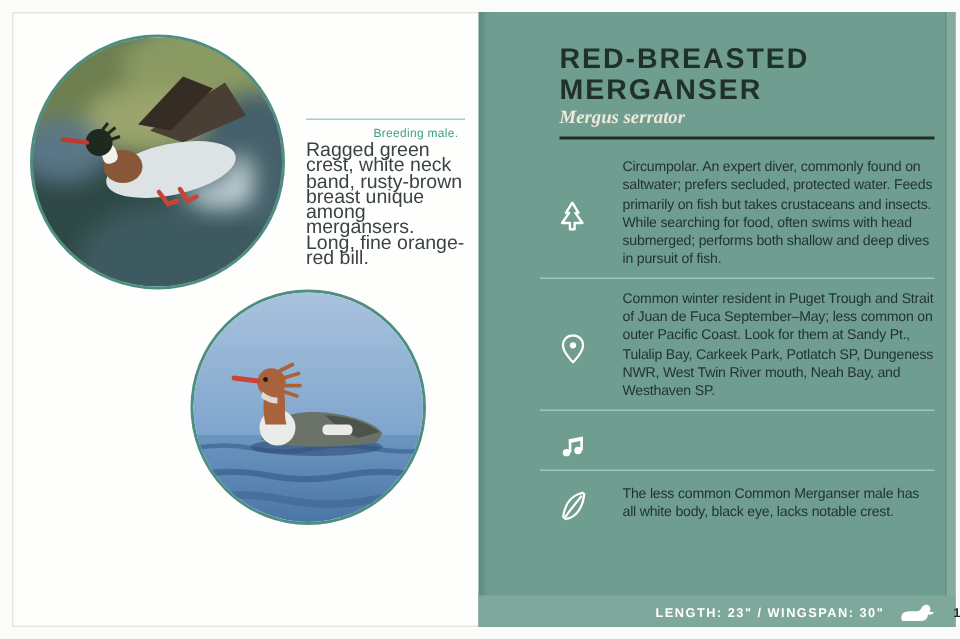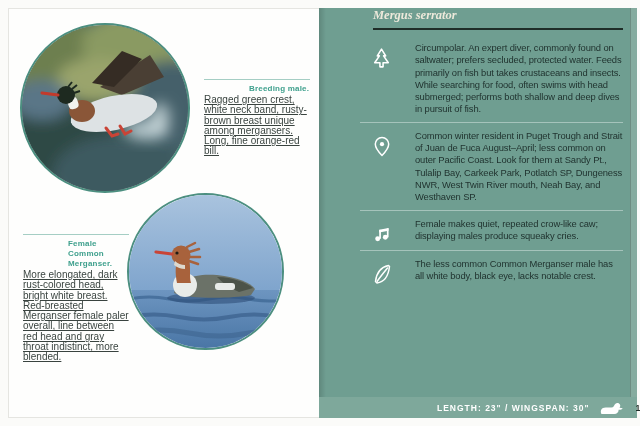--- a/index.html
+++ b/index.html
@@ -10,39 +10,39 @@
   .left-page{position:absolute;left:8px;top:8px;width:311px;height:410px;background:#fefefd;
              border:1px solid #e5e5e1;border-right:none;box-sizing:border-box;}
   .photo-circle{position:absolute;border-radius:50%;overflow:hidden;border:2px solid #4c8f80;box-sizing:border-box;}
   .photo-circle svg{display:block;}
   .circle-1{left:11px;top:14px;width:170px;height:170px;}
   .circle-2{left:118px;top:184px;width:157px;height:157px;}
 
   .caption{position:absolute;border-top:1px solid #a5cec4;padding-top:4px;}
   .caption-1{left:195px;top:70px;width:106px;}
   .caption-2{left:14px;top:225px;width:106px;}
-  .caption-title{font-size:8px;font-weight:bold;color:#3fa08d;letter-spacing:.2px;line-height:10px;padding-left:45px;}
-  .caption-body{font-size:10px;color:#39433f;line-height:10.3px;margin-top:1px;text-decoration:underline;}
+  .caption-title{font-size:8px;font-weight:normal;color:#3fa08d;letter-spacing:.2px;line-height:10px;padding-left:45px;}
+  .caption-body{font-size:13px;color:#39433f;line-height:10.3px;margin-top:1px;}
 
   
   .right-page{position:absolute;left:319px;top:8px;width:318px;height:410px;background:#6f9e91;box-sizing:border-box;}
   .right-page::before{content:'';position:absolute;left:0;top:0;bottom:0;width:7px;
              background:linear-gradient(90deg,rgba(0,0,0,.14),rgba(0,0,0,0));}
   .page-edge{position:absolute;right:0;top:0;bottom:0;width:6px;background:#85ab9e;
              border-left:1px solid rgba(0,0,0,.18);}
   .rp-inner{position:absolute;left:54px;width:250px;top:0;}
 
   .bird-title{margin-top:22px;font-size:19px;font-weight:800;letter-spacing:1.3px;line-height:20.5px;color:#20302b;}
   .sci-name{margin-top:0;font-family:"Liberation Serif",serif;font-style:italic;font-weight:bold;
             font-size:12.5px;color:#ede9db;}
   .title-rule{margin-top:5px;height:2px;background:#1f2d28;}
   .intro{margin-top:7px;font-size:9.4px;letter-spacing:-.1px;line-height:12.4px;color:#213430;}
 
   .sections{margin-top:5px;margin-left:-13px;}
-  .section-row{display:flex;align-items:flex-start;padding:6px 0;}
+  .section-row{display:flex;align-items:center;padding:6px 0;}
   .section-row + .section-row{border-top:1px solid rgba(255,255,255,.38);}
   .icon-col{width:43px;display:flex;justify-content:center;align-items:flex-start;padding-top:6px;}
   .vert-rule{width:1px;background:rgba(255,255,255,.38);}
   .text-col{flex:1;padding-left:11px;padding-top:1px;font-size:9.4px;letter-spacing:-.12px;
             line-height:12.3px;color:#213430;}
 
   .footer-bar{position:absolute;left:0;right:0;bottom:0;height:21px;background:#7ea89b;
               display:flex;align-items:center;}
   .measurements{margin-left:118px;font-size:8.5px;font-weight:bold;letter-spacing:1px;color:#ffffff;white-space:nowrap;}
   .duck-wrap{margin-left:8px;display:flex;align-items:center;}
@@ -132,30 +132,27 @@
         <path d="M48 88 C46 78 46 68 50 62 L60 64 C62 72 60 82 62 88 Z" fill="#a8623c"></path>
         <circle cx="52" cy="60" r="9.5" fill="#a8623c"></circle>
         <path d="M58 52 l8 -4 M60 57 l10 -3 M61 62 l10 0 M60 66 l9 3" stroke="#a8623c" stroke-width="2.5" fill="none" stroke-linecap="round"></path>
         <path d="M46 66 q4 4 10 4 l0 4 q-6 0 -11 -4 Z" fill="#ddd9cf"></path>
         <circle cx="48" cy="58" r="1.6" fill="#201b14"></circle>
 
         <path d="M43 59 L27 57" stroke="#c94436" stroke-width="3.2" stroke-linecap="round"></path>
       </svg>
     </div>
 
-    <div class="caption caption-2">
-      <div class="caption-title">Female Common Merganser.</div>
-      <div class="caption-body">More elongated, dark rust-colored head, bright white breast. Red-breasted Merganser female paler overall, line between red head and gray throat indistinct, more blended.</div>
-    </div>
   </div>
 
   <div class="right-page">
     <div class="page-edge"></div>
 
     <div class="rp-inner">
+      <div class="bird-title">RED-BREASTED MERGANSER</div>
       <div class="sci-name">Mergus serrator</div>
       <div class="title-rule"></div>
 
       <div class="sections">
 
         <div class="section-row">
           <div class="icon-col">
             <svg width="23" height="23" viewBox="0 0 22 22">
                 <path class="sect-icon" d="M11 2 L15 8.5 H13 L17.5 15 H12.5 V19 H9.5 V15 H4.5 L9 8.5 H7 Z"></path>
               </svg>
@@ -165,37 +162,36 @@
         </div>
 
         <div class="section-row">
           <div class="icon-col">
             <svg width="22" height="23" viewBox="0 0 22 22">
                 <path class="sect-icon" d="M11 2 C7.2 2 4.3 5 4.3 8.6 C4.3 13.3 11 20 11 20 C11 20 17.7 13.3 17.7 8.6 C17.7 5 14.8 2 11 2 Z"></path>
                 <circle cx="11" cy="8.7" r="2.1" fill="#ffffff" stroke="none"></circle>
               </svg>
           </div>
           <div class="vert-rule"></div>
-          <div class="text-col">Common winter resident in Puget Trough and Strait of Juan de Fuca August–April; less common on outer Pacific Coast. Look for them at Sandy Pt., Tulalip Bay, Carkeek Park, Potlatch SP, Dungeness NWR, West Twin River mouth, Neah Bay, and Westhaven SP.</div>
+          <div class="text-col">Common winter resident in Puget Trough and Strait of Juan de Fuca September–May; less common on outer Pacific Coast. Look for them at Sandy Pt., Tulalip Bay, Carkeek Park, Potlatch SP, Dungeness NWR, West Twin River mouth, Neah Bay, and Westhaven SP.</div>
         </div>
 
         <div class="section-row">
           <div class="icon-col">
             <svg width="21" height="21" viewBox="0 0 22 22">
                 <g fill="#ffffff" stroke="none">
                   <circle cx="7" cy="16.5" r="2.6"></circle>
                   <circle cx="15" cy="15" r="2.6"></circle>
                   <rect x="8.6" y="7.2" width="1.8" height="9.3"></rect>
                   <rect x="16.6" y="5.6" width="1.8" height="9.4"></rect>
                   <path d="M8.6 7.2 L18.4 5.2 L18.4 8 L8.6 10 Z"></path>
                 </g>
               </svg>
           </div>
           <div class="vert-rule"></div>
-          <div class="text-col">Female makes quiet, repeated crow-like caw; displaying males produce squeaky cries.</div>
         </div>
 
         <div class="section-row">
           <div class="icon-col">
             <svg width="22" height="24" viewBox="0 0 22 24">
                 <path class="sect-icon" d="M17.5 2.5 C10.5 4 5.5 9.5 4.5 18.5 L6 20 C13.5 19 17.5 12 18.5 3.5 Z"></path>
                 <path class="sect-icon" d="M6.2 18.2 C9.5 13.5 12.8 9.5 16.5 5"></path>
               </svg>
           </div>
           <div class="vert-rule"></div>

